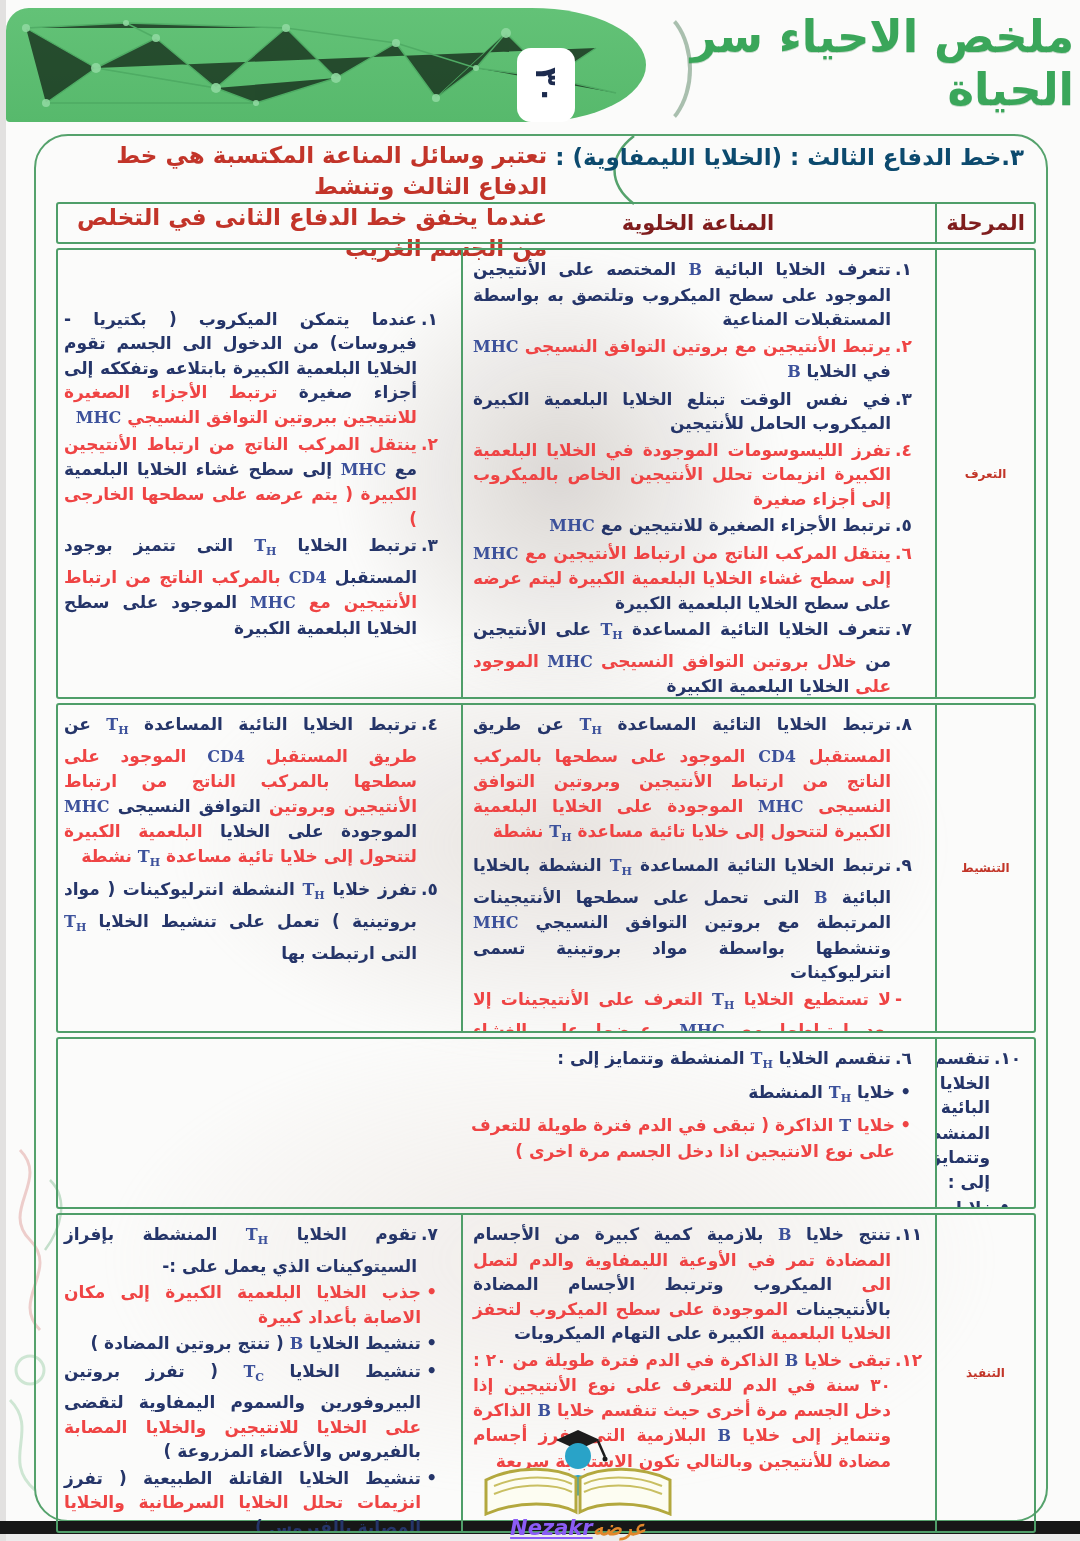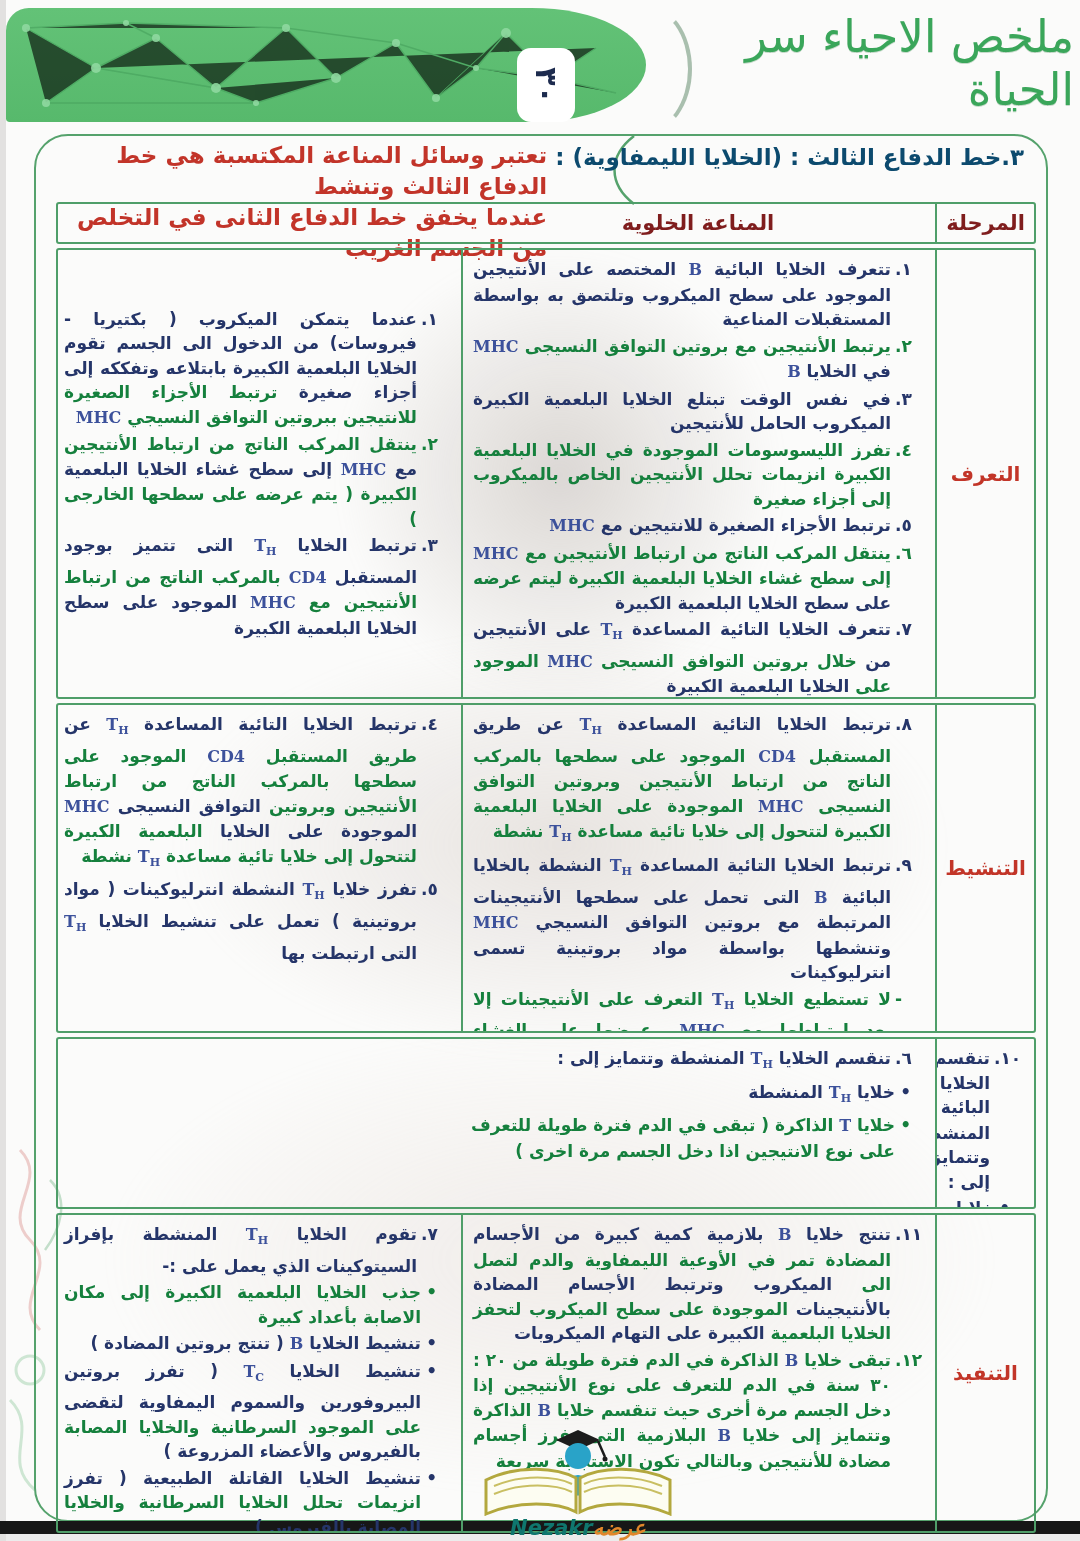--- a/index.html
+++ b/index.html
@@ -25,21 +25,21 @@
   #page-num-pill{
     position:absolute;left:517px;top:48px;width:58px;height:74px;background:#ffffff;
     border-radius:14px;display:flex;align-items:center;justify-content:center;z-index:3;
   }
   #page-num-pill span{
     display:block;transform:rotate(90deg);font-weight:bold;font-size:30px;color:#1d2b4e;
   }
   #banner-title{
     position:absolute;left:648px;top:26px;width:426px;height:74px;z-index:2;
     display:flex;align-items:center;justify-content:center;
-    direction:rtl;font-weight:normal;font-size:45px;color:#3aa65a;
+    direction:rtl;font-weight:bold;font-size:45px;color:#3aa65a;
     text-shadow:0 1px 0 rgba(40,120,60,.25);
   }
   
   #outer-box{
     position:absolute;left:34px;top:134px;width:1010px;height:1384px;
     border:2px solid #55a26c;border-radius:34px;background:transparent;
   }
   #heading-row{
     position:absolute;left:40px;top:138px;width:1000px;height:62px;z-index:2;
     display:flex;flex-direction:row;direction:rtl;align-items:flex-start;
@@ -67,40 +67,40 @@
   .trow{
     display:grid;grid-template-columns:99px 474px 407px;direction:rtl;
     border:2px solid #4f9e69;border-radius:3px;background:transparent;margin-bottom:4px;
     overflow:hidden;
   }
   .cell{overflow:hidden;}
   .cell:not(:last-child){border-left:2px solid #4f9e69;}
   .hcell{display:flex;align-items:center;justify-content:center;height:38px;
     font-weight:bold;font-size:21px;color:#7f1d1d;}
   .stage{display:flex;align-items:center;justify-content:center;text-align:right;
-    font-weight:bold;font-size:20px;color:#c23528;line-height:26px;padding:4px;}
+    font-weight:bold;font-size:12px;color:#c23528;line-height:26px;padding:4px;}
   .content{padding:6px 10px;display:flex;flex-direction:column;}
   .content.vcenter{justify-content:center;}
   .block{display:flex;direction:rtl;margin:1px 0;}
   .marker{flex:0 0 30px;font-weight:bold;font-size:17px;line-height:24.5px;text-align:left;
     padding-left:4px;}
   .block.bullet .marker{flex:0 0 30px;padding-right:14px;box-sizing:border-box;text-align:right;}
   .btxt{flex:1;font-weight:bold;font-size:17px;line-height:24.5px;text-align:justify;
     text-align-last:right;direction:rtl;}
   .seg-n{color:#253569;}
-  .seg-r{color:#15803d;}
+  .seg-r{color:#ef4444;}
   .seg-l{color:#3c519b;font-family:"DejaVu Serif",serif;font-weight:600;font-size:16px;}
   .seg-l sub{font-size:11px;}
   
   #logo{position:absolute;left:468px;top:1424px;width:220px;z-index:5;text-align:center;}
   #logo-text{
     display:inline-block;direction:ltr;font-style:italic;font-weight:bold;font-size:21px;
     border-bottom:3px solid #d98a2b;line-height:26px;margin-top:-6px;
   }
-  #logo-text .lat{color:#0f766e;}
+  #logo-text .lat{color:#8b5cf6;text-decoration:underline;}
   #logo-text .arb{color:#e0862a;}
   
   #black-bar{position:absolute;left:0;top:1521px;width:1080px;height:13px;background:#171717;}
 </style>
 </head>
 <body>
 
 <div id="page">
 
   <div class="wm" id="wm-head"></div>
@@ -287,21 +287,21 @@
             <div class="block bullet">
               <span class="marker seg-r">•</span>
               <span class="btxt"><span class="seg-r">جذب الخلايا البلعمية الكبيرة إلى مكان الاصابة بأعداد كبيرة</span></span>
             </div>
             <div class="block bullet">
               <span class="marker seg-n">•</span>
               <span class="btxt"><span class="seg-n">تنشيط الخلايا </span><span class="seg-l">B</span><span class="seg-n"> ( تنتج بروتين المضادة )</span></span>
             </div>
             <div class="block bullet">
               <span class="marker seg-n">•</span>
-              <span class="btxt"><span class="seg-n">تنشيط الخلايا </span><span class="seg-l">T<sub>C</sub></span><span class="seg-n"> ( تفرز بروتين البيروفورين والسموم اليمفاوية لتقضى </span><span class="seg-r">على الموجود السرطانية والخلايا المصابة </span><span class="seg-n">بالفيروس والأعضاء المزروعة )</span></span>
+              <span class="btxt"><span class="seg-n">تنشيط الخلايا </span><span class="seg-l">T<sub>C</sub></span><span class="seg-n"> ( تفرز بروتين البيروفورين والسموم اليمفاوية لتقضى </span><span class="seg-r">على الخلايا للانتيجين والخلايا المصابة </span><span class="seg-n">بالفيروس والأعضاء المزروعة )</span></span>
             </div>
             <div class="block bullet">
               <span class="marker seg-n">•</span>
               <span class="btxt"><span class="seg-n">تنشيط الخلايا القاتلة الطبيعية ( تفرز </span><span class="seg-r">انزيمات تحلل الخلايا السرطانية والخلايا </span><span class="seg-n">المصابة بالفيروس )</span></span>
             </div>
           </div>
         </div>
       </div>
   </div>
 

